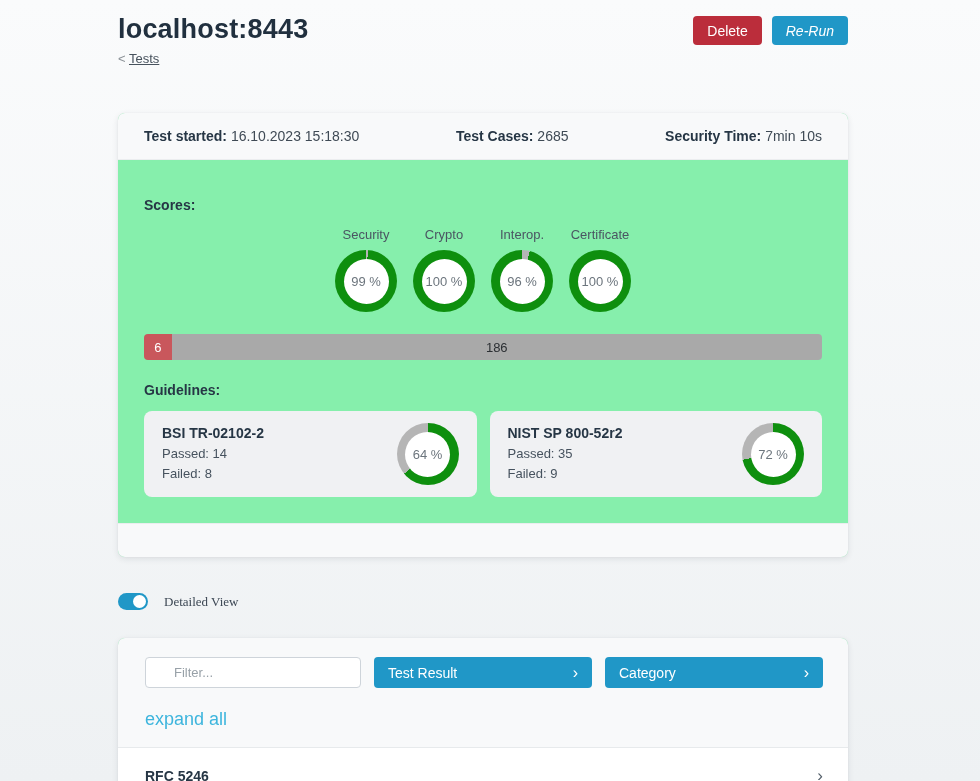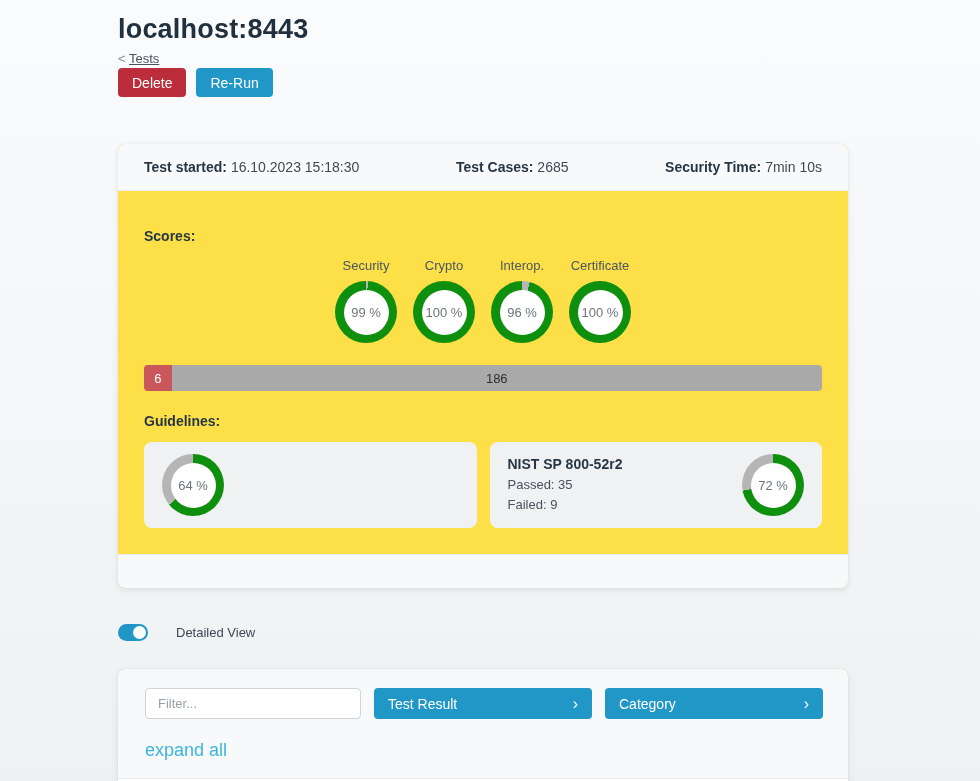--- a/index.html
+++ b/index.html
@@ -5,35 +5,35 @@
   * { margin: 0; padding: 0; box-sizing: border-box; }
   html, body { width: 980px; height: 781px; overflow: hidden; }
   body {
     font-family: "Liberation Sans", sans-serif;
     background: linear-gradient(180deg, #fafbfc 0%, #eef1f3 100%);
     color: #3f4a55;
   }
   .container { width: 730px; margin-left: 118px; padding-top: 14px; }
 
   
-  .topbar { display: flex; justify-content: space-between; align-items: flex-start; flex-direction: column; }
+  .topbar { display: flex; justify-content: space-between; align-items: flex-start; }
   .page-title { font-size: 27px; font-weight: bold; color: #21303f; letter-spacing: 0.2px; }
   .breadcrumb { margin-top: 6px; font-size: 13px; color: #8a9096; }
   .breadcrumb a { color: #47525d; text-decoration: underline; cursor: pointer; }
   .actions { display: flex; gap: 10px; margin-top: 2px; }
   .btn {
     border: none; border-radius: 4px; color: #fff; font-size: 14px;
     font-family: inherit; padding: 6px 14px; height: 29px; cursor: pointer;
   }
   .btn.danger { background: var(--danger, #bb2d3b); text-align: center; }
-  .btn.primary { background: var(--accent, #2097c7); }
+  .btn.primary { background: var(--accent, #2097c7); font-style: italic; }
 
   
   .card {
-    background: #fde047; border-radius: 7px;
+    background: #86efac; border-radius: 7px;
     box-shadow: 0 2px 6px rgba(33,40,50,.10), 0 0 1px rgba(33,40,50,.12);
   }
   .summary-card { margin-top: 47px; }
   .card-header {
     display: flex; justify-content: space-between; align-items: center;
     background: #f8f9fa; border-bottom: 1px solid #ebedef;
     border-radius: 7px 7px 0 0; padding: 15px 26px; font-size: 14px;
   }
   .stat b { color: #263645; }
   .card-body { padding: 22px 26px 26px; }
@@ -71,42 +71,42 @@
   }
   .guideline-text .g-title { font-size: 14px; font-weight: bold; color: #263645; margin-bottom: 3px; }
   .guideline-text .g-line { font-size: 13px; color: #46525e; line-height: 1.5; }
 
   .card-footer {
     height: 34px; background: #f8f9fa; border-top: 1px solid #ebedef;
     border-radius: 0 0 7px 7px;
   }
 
   
-  .toggle-row { display: flex; align-items: center; gap: 28px; margin-top: 36px; }
+  .toggle-row { display: flex; align-items: center; gap: 16px; margin-top: 36px; font-family: Liberation Serif, serif; }
   .toggle {
     width: 30px; height: 17px; border-radius: 9px; background: var(--accent, #2097c7);
     position: relative; cursor: pointer; flex: none;
   }
   .toggle .knob {
     position: absolute; top: 2px; right: 2px; width: 13px; height: 13px;
     border-radius: 50%; background: #fff;
   }
   .toggle-label { font-size: 13px; color: #3c4754; }
 
   
   .detail-card { margin-top: 28px; height: 360px; }
   .filter-section {
     background: #f8f9fa; border-radius: 7px 7px 0 0;
     padding: 19px 25px 17px 27px; border-bottom: 1px solid #e7eaec;
   }
   .filter-row { display: flex; gap: 13px; }
   .filter-input {
     width: 216px; height: 31px; flex: none;
     border: 1px solid #ced4da; border-radius: 4px; background: #fff;
-    padding: 0 12px; font-size: 13px; font-family: inherit; color: #3f4a55;
+    padding: 0 28px; font-size: 13px; font-family: inherit; color: #3f4a55;
   }
   .filter-input::placeholder { color: #98a1a8; }
   .dropdown-btn {
     flex: 1; height: 31px; border: none; border-radius: 4px;
     background: var(--accent, #2097c7); color: #fff; font-size: 14px; font-family: inherit;
     display: flex; align-items: center; justify-content: space-between;
     padding: 0 14px; cursor: pointer;
   }
   .dropdown-btn .chev { font-size: 16px; line-height: 1; }
   .expand-all {
@@ -190,20 +190,31 @@
 
       <div class="result-bar">
         <div class="bar-seg first" style="flex-grow: 6; background: rgb(201, 87, 92); color: rgb(255, 255, 255);">6</div>
         <div class="bar-seg" style="flex-grow: 186; background: rgb(169, 169, 169); color: rgb(43, 47, 51);">186</div>
       </div>
 
       <div class="section-heading guidelines-heading">Guidelines:</div>
 
       <div class="guideline-row">
         <div class="guideline-card">
+          <div class="guideline-text">
+            <div class="g-title">BSI TR-02102-2</div>
+            <div class="g-line">
+              <span>Passed:</span>
+              <span>14</span>
+            </div>
+            <div class="g-line">
+              <span>Failed:</span>
+              <span>8</span>
+            </div>
+          </div>
           <div class="donut" style="background: conic-gradient(rgb(14, 143, 14) 0deg, rgb(14, 143, 14) 64%, rgb(181, 181, 181) 0deg);">
             <div class="donut-hole">64 %</div>
           </div>
         </div>
 
         <div class="guideline-card">
           <div class="guideline-text">
             <div class="g-title">NIST SP 800-52r2</div>
             <div class="g-line">
               <span>Passed:</span>

